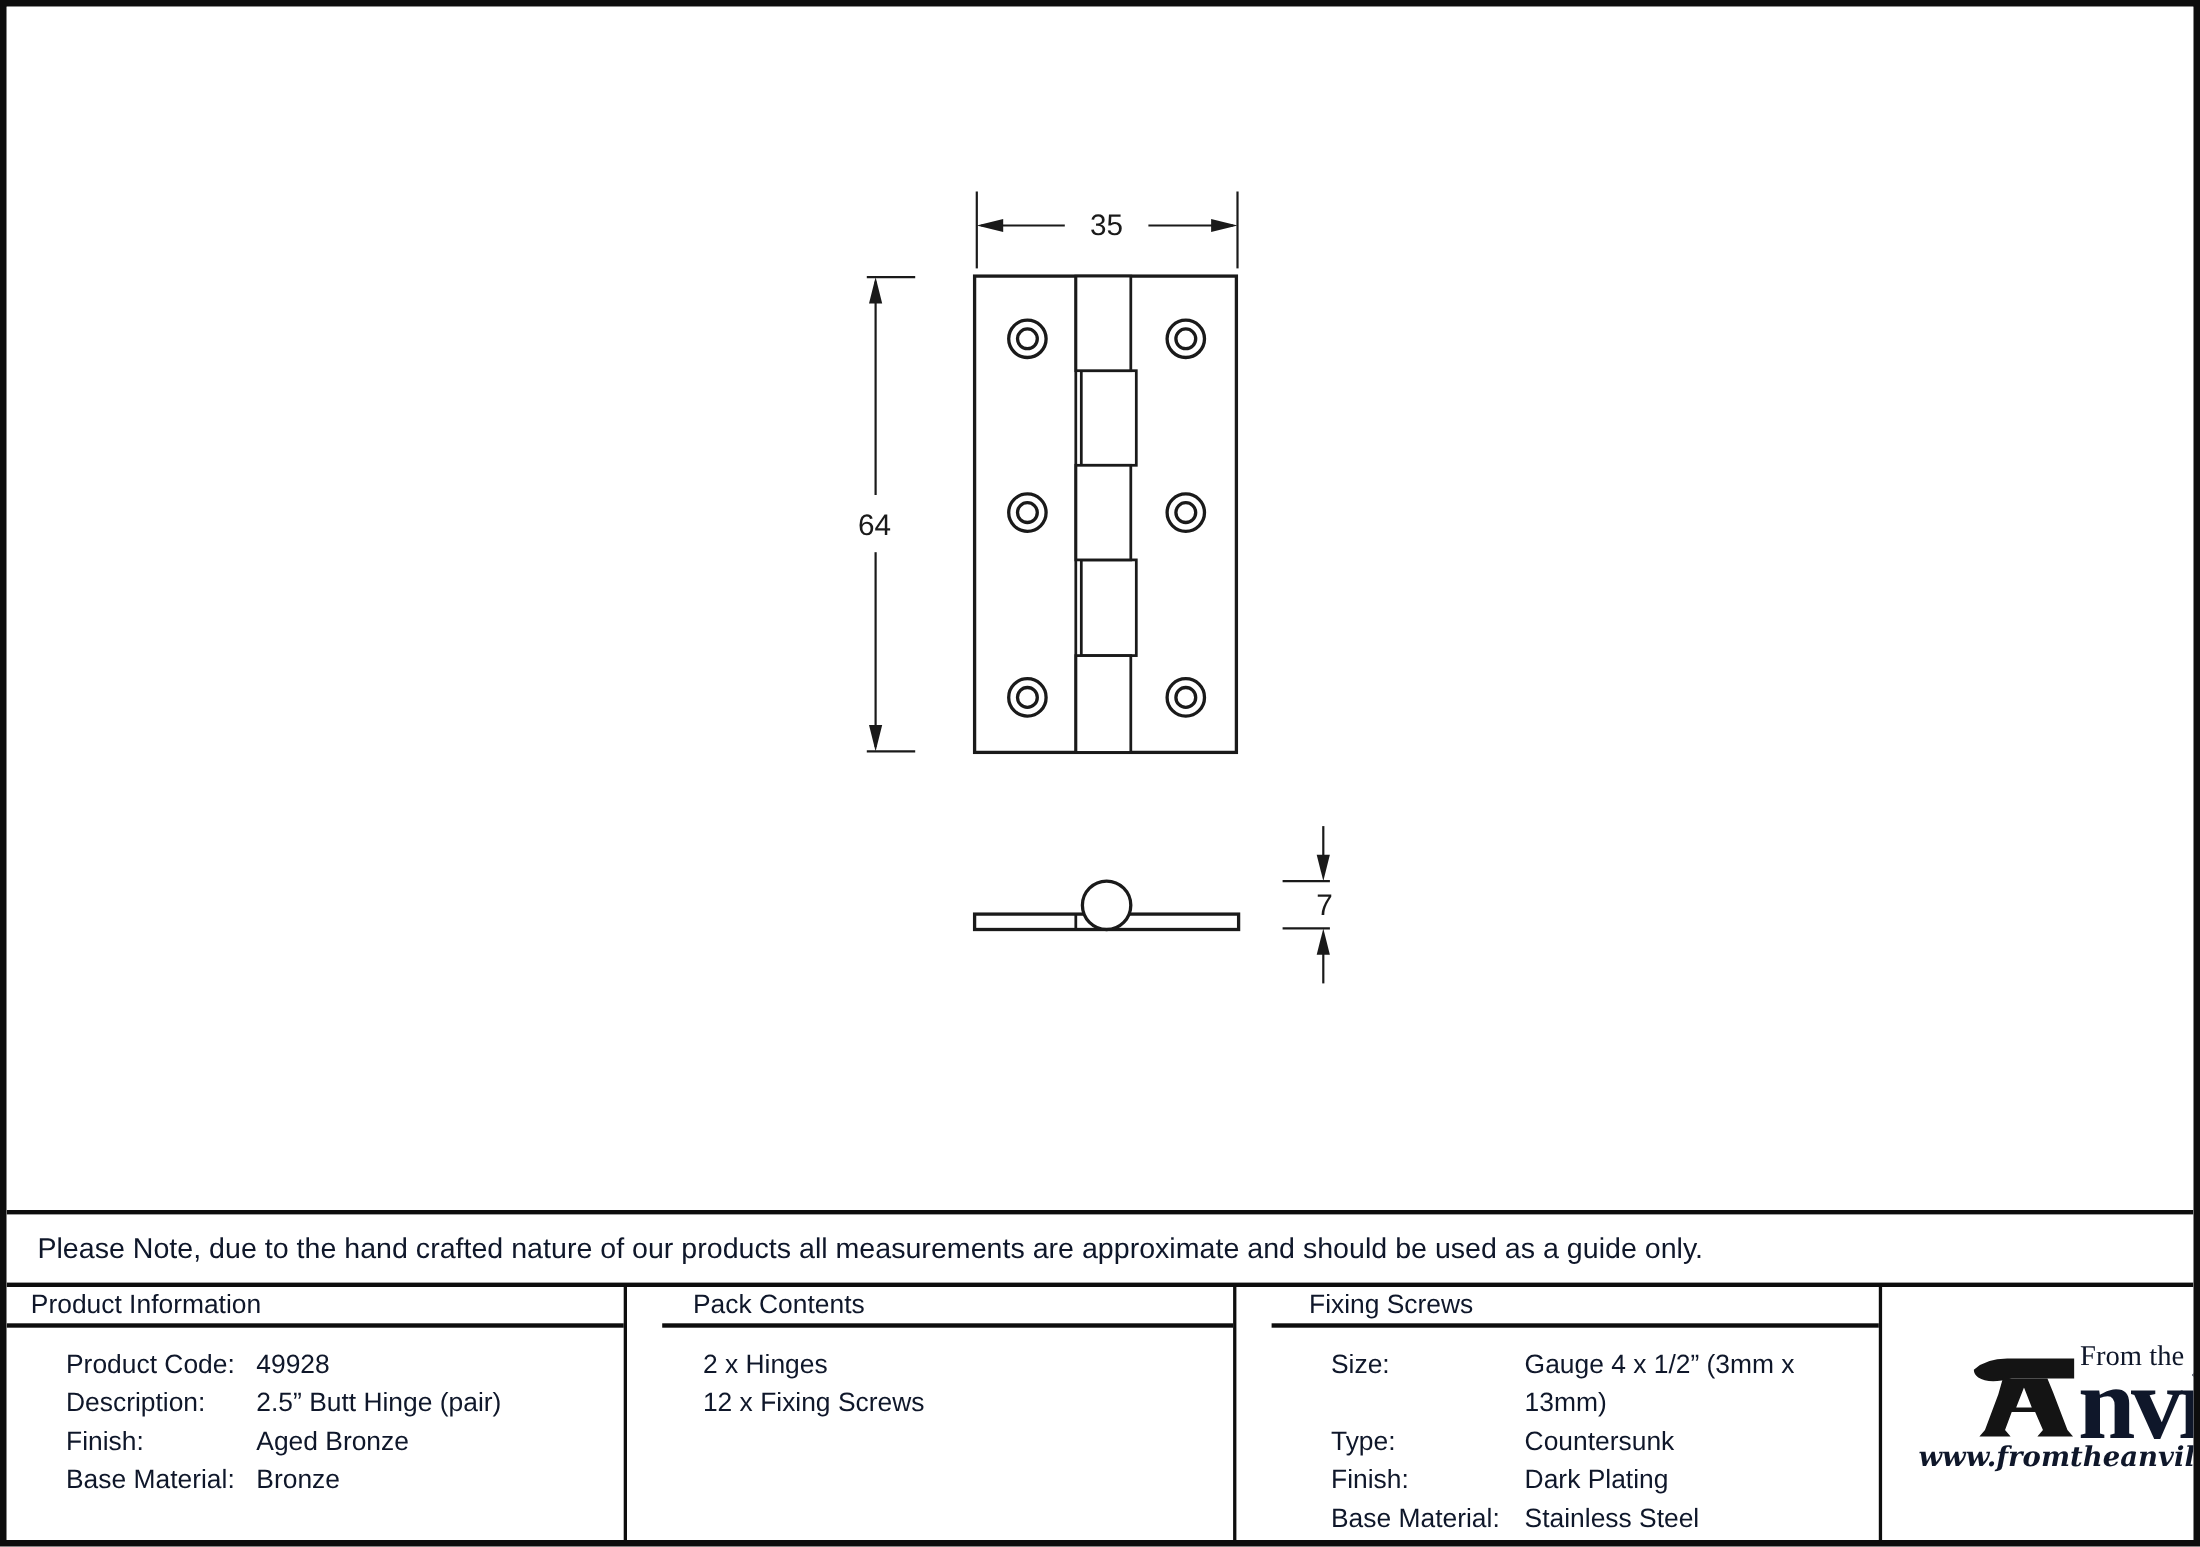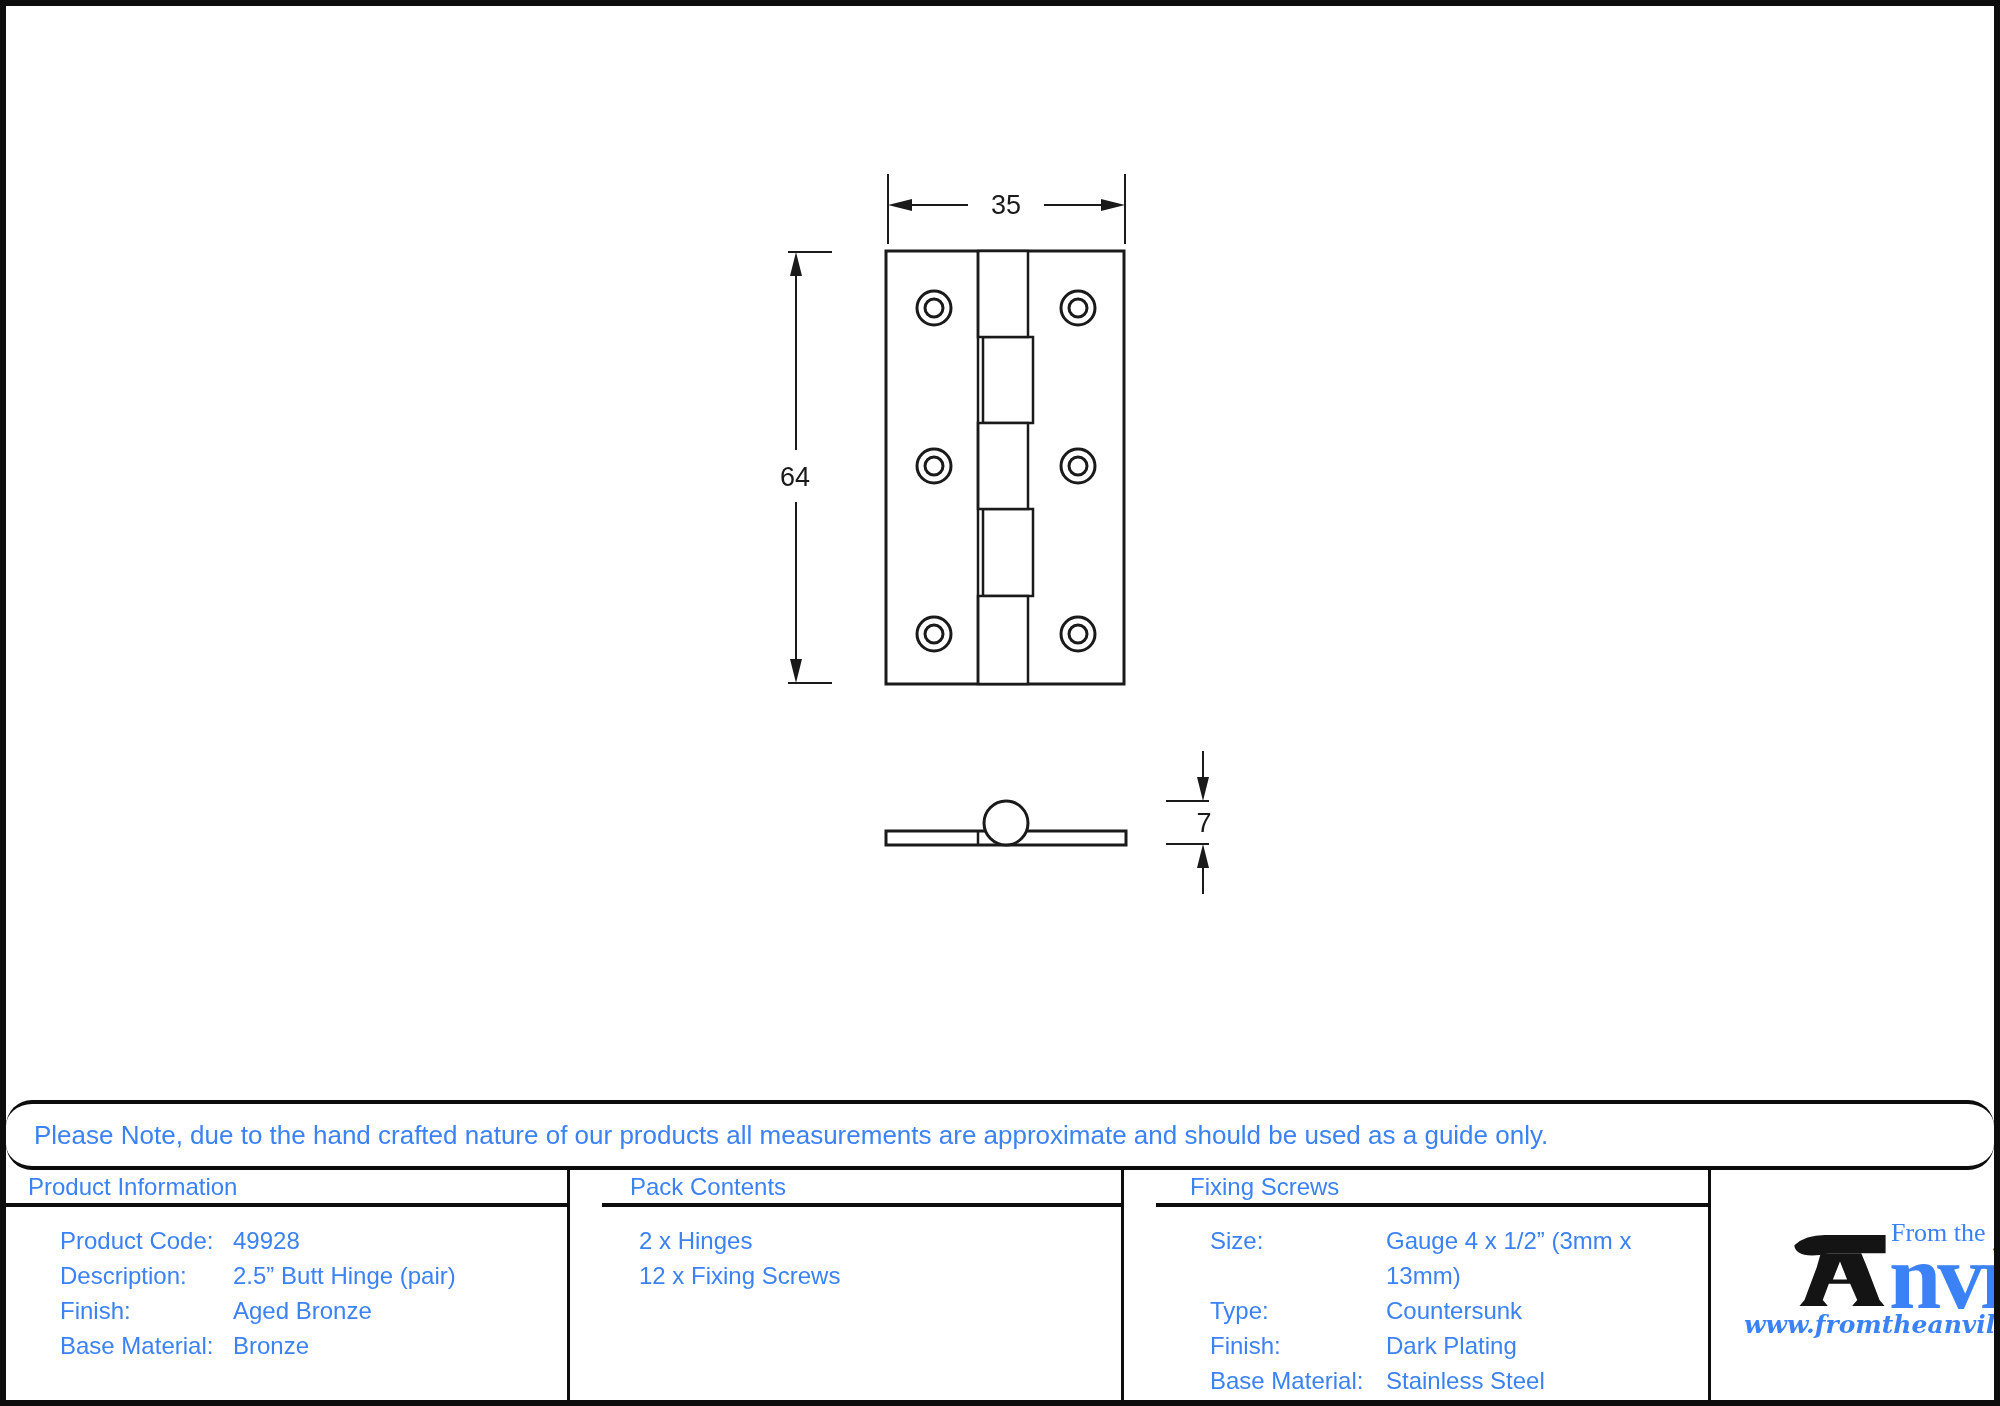--- a/index.html
+++ b/index.html
@@ -4,21 +4,21 @@
 <style>
   * { margin: 0; padding: 0; box-sizing: border-box; }
   html, body { background: #888; }
   .page {
     position: relative;
     width: 2000px;
     height: 1406px;
     background: #ffffff;
     border: 6px solid #0d0d0d;
     font-family: "Liberation Sans", sans-serif;
-    color: #3b82f6;
+    color: #0f172a;
     overflow: hidden;
   }
   
   .drawing-area {
     position: relative;
     width: 100%;
     height: 1094px;
     background: #ffffff;
   }
   .drawing-area svg { display: block; width: 1988px; height: 1094px; }
@@ -30,21 +30,20 @@
   
   .note-row {
     height: 70px;
     border-top: 4px solid #0d0d0d;
     border-bottom: 4px solid #0d0d0d;
     display: flex;
     align-items: center;
     padding-left: 28px;
     font-size: 26px;
     background: #fff;
-    border-radius: 26px;
   }
   
   .info-table {
     display: flex;
     height: 230px;
     background: #fff;
     gap: 32px;
   }
   .col { height: 100%; }
   .col-borders { border-right: 3px solid #0d0d0d; }

